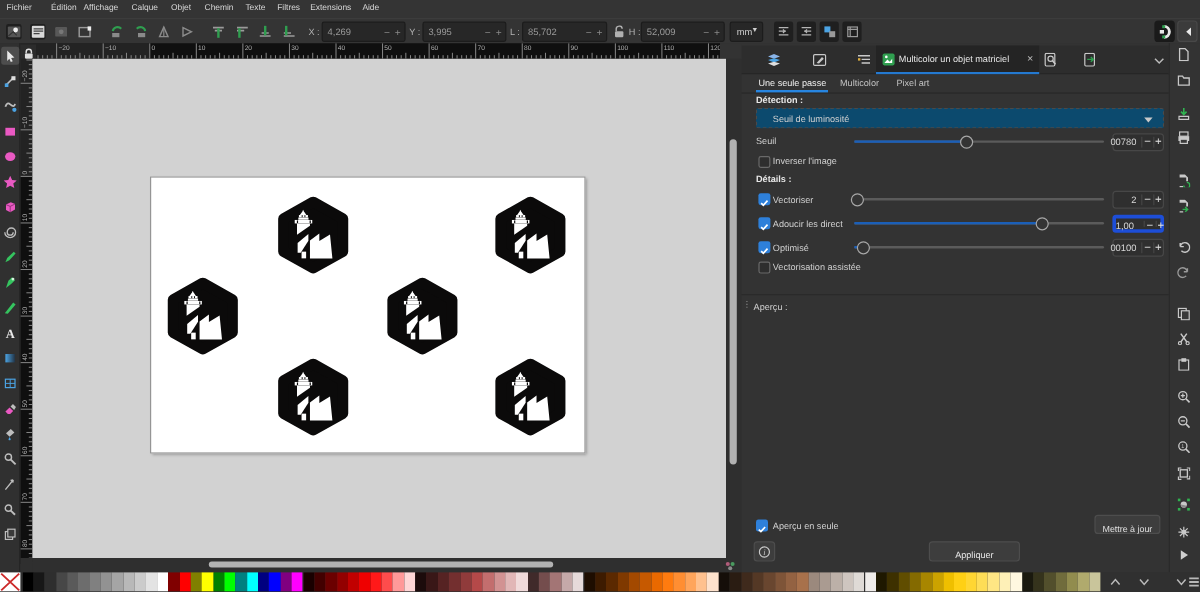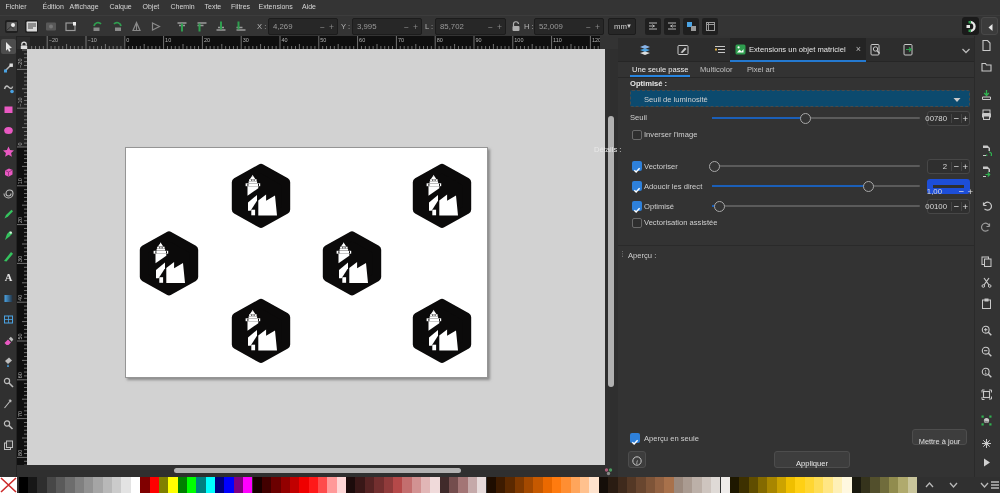--- a/index.html
+++ b/index.html
@@ -594,21 +594,21 @@
 <svg width="12" height="12" style="position:absolute;left:96px;top:6px">
       <path d="M1,2.5 h10 M4,5.5 h7 M4,8.5 h7" stroke="#c9c9c9" stroke-width="1.2"></path>
       <rect x="1" y="4.5" width="2" height="2" fill="#e0b040"></rect>
     </svg>
 <div style="position:absolute;left:112px;top:0;width:136px;height:24px;background:#242424;border-bottom:2.5px solid #2479d0;box-sizing:border-box">
 <svg width="11" height="11" style="position:absolute;left:5px;top:6px">
         <rect x="0.5" y="0.5" width="10" height="10" rx="1.5" fill="#2f9e4f"></rect>
         <path d="M2,8.5 l2.5,-3 2,2 2,-2.5 v3.5 Z" fill="#fff"></path>
         <circle cx="3.6" cy="3.4" r="1.1" fill="#fff"></circle>
       </svg>
-<span style="position:absolute;left:19px;top:7px;font-size:7.6px;color:#e6e6e6;white-space:nowrap">Extensions un objet matriciel</span>
+<span style="position:absolute;left:19px;top:7px;font-size:7.6px;color:#e6e6e6;white-space:nowrap">Multicolor un objet matriciel</span>
 <span style="position:absolute;right:5px;top:6px;font-size:9px;color:#b9b9b9">×</span>
 </div>
 <svg width="12" height="12" style="position:absolute;left:252px;top:6px">
       <rect x="1" y="0.5" width="8" height="10.5" rx="1" fill="none" stroke="#c9c9c9"></rect>
       <circle cx="5.5" cy="5" r="2.2" fill="none" stroke="#c9c9c9"></circle>
       <path d="M7,6.5 L9.5,9.5" stroke="#c9c9c9" stroke-width="1.3"></path>
     </svg>
 <svg width="12" height="12" style="position:absolute;left:285px;top:6px">
       <rect x="1" y="0.5" width="8" height="10.5" rx="1" fill="none" stroke="#c9c9c9"></rect>
       <path d="M3,5.5 h5 m-2,-2 l2.2,2 l-2.2,2" stroke="#2f9e4f" stroke-width="1.2" fill="none"></path>
@@ -617,41 +617,41 @@
       <path d="M1.5,3 L5,6.5 L8.5,3" stroke="#b9b9b9" stroke-width="1.3" fill="none"></path>
     </svg>
 </div>
 
 <div class="abs" style="left:618px;top:62px;width:356px;height:16px;border-bottom:1px solid #282828;box-sizing:border-box;background:#333">
 <span style="position:absolute;left:14px;top:3px;font-size:7.6px;color:#f0f0f0">Une seule passe</span>
 <div style="position:absolute;left:12px;top:12.5px;width:60px;height:2px;background:#2785e0"></div>
 <span style="position:absolute;left:82px;top:3px;font-size:7.6px;color:#c2c2c2">Multicolor</span>
 <span style="position:absolute;left:129px;top:3px;font-size:7.6px;color:#c2c2c2">Pixel art</span>
 </div>
-<span class="abs" style="left:630px;top:79px;font-size:7.6px;font-weight:bold;color:#e8e8e8">Optimisé :</span>
+<span class="abs" style="left:630px;top:79px;font-size:7.6px;font-weight:bold;color:#e8e8e8">Détection :</span>
 <div class="abs" style="left:630px;top:90px;width:340px;height:17px;background:#0c4a6e;border:1px dashed #4a4a4a;border-radius:2px;box-sizing:border-box">
 <span style="position:absolute;left:13px;top:3.5px;font-size:7.6px;color:#d0d0d0">Seuil de luminosité</span>
 <svg width="8" height="6" style="position:absolute;right:8px;top:6px">
       <path d="M0.5,1 L4,5 L7.5,1 Z" fill="#c9c9c9"></path>
     </svg>
 </div>
 <span class="abs" style="left:630px;top:113px;font-size:7.6px;color:#d0d0d0">Seuil</span>
 <div style="position:absolute;left:712px;top:117px;width:208px;height:2px;background:#5b5b5b;border-radius:1px"></div>
 <div style="position:absolute;left:712px;top:117px;width:93px;height:2px;background:#1b5fb8"></div>
 <div style="position:absolute;left:799.5px;top:112.5px;width:11px;height:11px;border-radius:50%;background:#343434;border:1px solid #a8a8a8;box-sizing:border-box"></div>
 <div class="abs" style="left:927px;top:111.0px;width:43px;height:15px;border:1px solid #474747;border-radius:3px;box-sizing:border-box;background:#2f2f2f">
     <span style="position:absolute;right:22px;top:2.2px;font-size:7.8px;color:#d8d8d8">00780</span>
     <div style="position:absolute;left:22.5px;top:2px;bottom:2px;width:1px;background:#454545"></div>
     <div style="position:absolute;left:32.5px;top:2px;bottom:2px;width:1px;background:#454545"></div>
     <span style="position:absolute;left:25.5px;top:1px;font-size:9.5px;color:#e2e2e2">−</span>
     <span style="position:absolute;left:34.5px;top:1px;font-size:9.5px;color:#e2e2e2">+</span>
   </div>
 <div style="position:absolute;left:632px;top:130px;width:10px;height:10px;background:#2e2e2e;border:1px solid #696969;border-radius:2px;box-sizing:border-box"></div>
 <span class="abs" style="left:644px;top:130px;font-size:7.6px;color:#d0d0d0">Inverser l'image</span>
-<span class="abs" style="left:594px;top:145px;font-size:7.6px;font-weight:normal;color:#e8e8e8">Détails :</span>
+<span class="abs" style="left:630px;top:145px;font-size:7.6px;font-weight:bold;color:#e8e8e8">Détails :</span>
 <div style="position:absolute;left:632px;top:161px;width:10px;height:10px;background:#2e80da;border-radius:2px"><svg width="10" height="10">
       <path d="M2.3,5.3 L4.1,7.0 L7.6,3.2" stroke="#fff" stroke-width="1.4" fill="none"></path>
     </svg></div>
 <span class="abs" style="left:644px;top:161.5px;font-size:7.6px;color:#d0d0d0">Vectoriser</span>
 <div style="position:absolute;left:712px;top:165px;width:208px;height:2px;background:#5b5b5b;border-radius:1px"></div>
 <div style="position:absolute;left:712px;top:165px;width:2px;height:2px;background:#1b5fb8"></div>
 <div style="position:absolute;left:708.5px;top:160.5px;width:11px;height:11px;border-radius:50%;background:#343434;border:1px solid #a8a8a8;box-sizing:border-box"></div>
 <div class="abs" style="left:927px;top:158.5px;width:43px;height:15px;border:1px solid #474747;border-radius:3px;box-sizing:border-box;background:#2f2f2f">
     <span style="position:absolute;right:22px;top:2.2px;font-size:7.8px;color:#d8d8d8">2</span>
     <div style="position:absolute;left:22.5px;top:2px;bottom:2px;width:1px;background:#454545"></div>
@@ -659,21 +659,21 @@
     <span style="position:absolute;left:25.5px;top:1px;font-size:9.5px;color:#e2e2e2">−</span>
     <span style="position:absolute;left:34.5px;top:1px;font-size:9.5px;color:#e2e2e2">+</span>
   </div>
 <div style="position:absolute;left:632px;top:181px;width:10px;height:10px;background:#2e80da;border-radius:2px"><svg width="10" height="10">
       <path d="M2.3,5.3 L4.1,7.0 L7.6,3.2" stroke="#fff" stroke-width="1.4" fill="none"></path>
     </svg></div>
 <span class="abs" style="left:644px;top:181.5px;font-size:7.6px;color:#d0d0d0">Adoucir les direct</span>
 <div style="position:absolute;left:712px;top:185px;width:208px;height:2px;background:#5b5b5b;border-radius:1px"></div>
 <div style="position:absolute;left:712px;top:185px;width:156px;height:2px;background:#1b5fb8"></div>
 <div style="position:absolute;left:862.5px;top:180.5px;width:11px;height:11px;border-radius:50%;background:#343434;border:1px solid #a8a8a8;box-sizing:border-box"></div>
-<div class="abs" style="left:927px;top:178.5px;width:43px;height:15px;border:6px solid #1d4ed8;border-radius:3px;box-sizing:border-box;background:#2f2f2f">
+<div class="abs" style="left:927px;top:178.5px;width:43px;height:15px;border:3px solid #1d4ed8;border-radius:3px;box-sizing:border-box;background:#2f2f2f">
     <span style="position:absolute;right:22px;top:2.2px;font-size:7.8px;color:#d8d8d8">1,00</span>
     <div style="position:absolute;left:22.5px;top:2px;bottom:2px;width:1px;background:#454545"></div>
     <div style="position:absolute;left:32.5px;top:2px;bottom:2px;width:1px;background:#454545"></div>
     <span style="position:absolute;left:25.5px;top:1px;font-size:9.5px;color:#e2e2e2">−</span>
     <span style="position:absolute;left:34.5px;top:1px;font-size:9.5px;color:#e2e2e2">+</span>
   </div>
 <div style="position:absolute;left:632px;top:201px;width:10px;height:10px;background:#2e80da;border-radius:2px"><svg width="10" height="10">
       <path d="M2.3,5.3 L4.1,7.0 L7.6,3.2" stroke="#fff" stroke-width="1.4" fill="none"></path>
     </svg></div>
 <span class="abs" style="left:644px;top:201.5px;font-size:7.6px;color:#d0d0d0">Optimisé</span>

